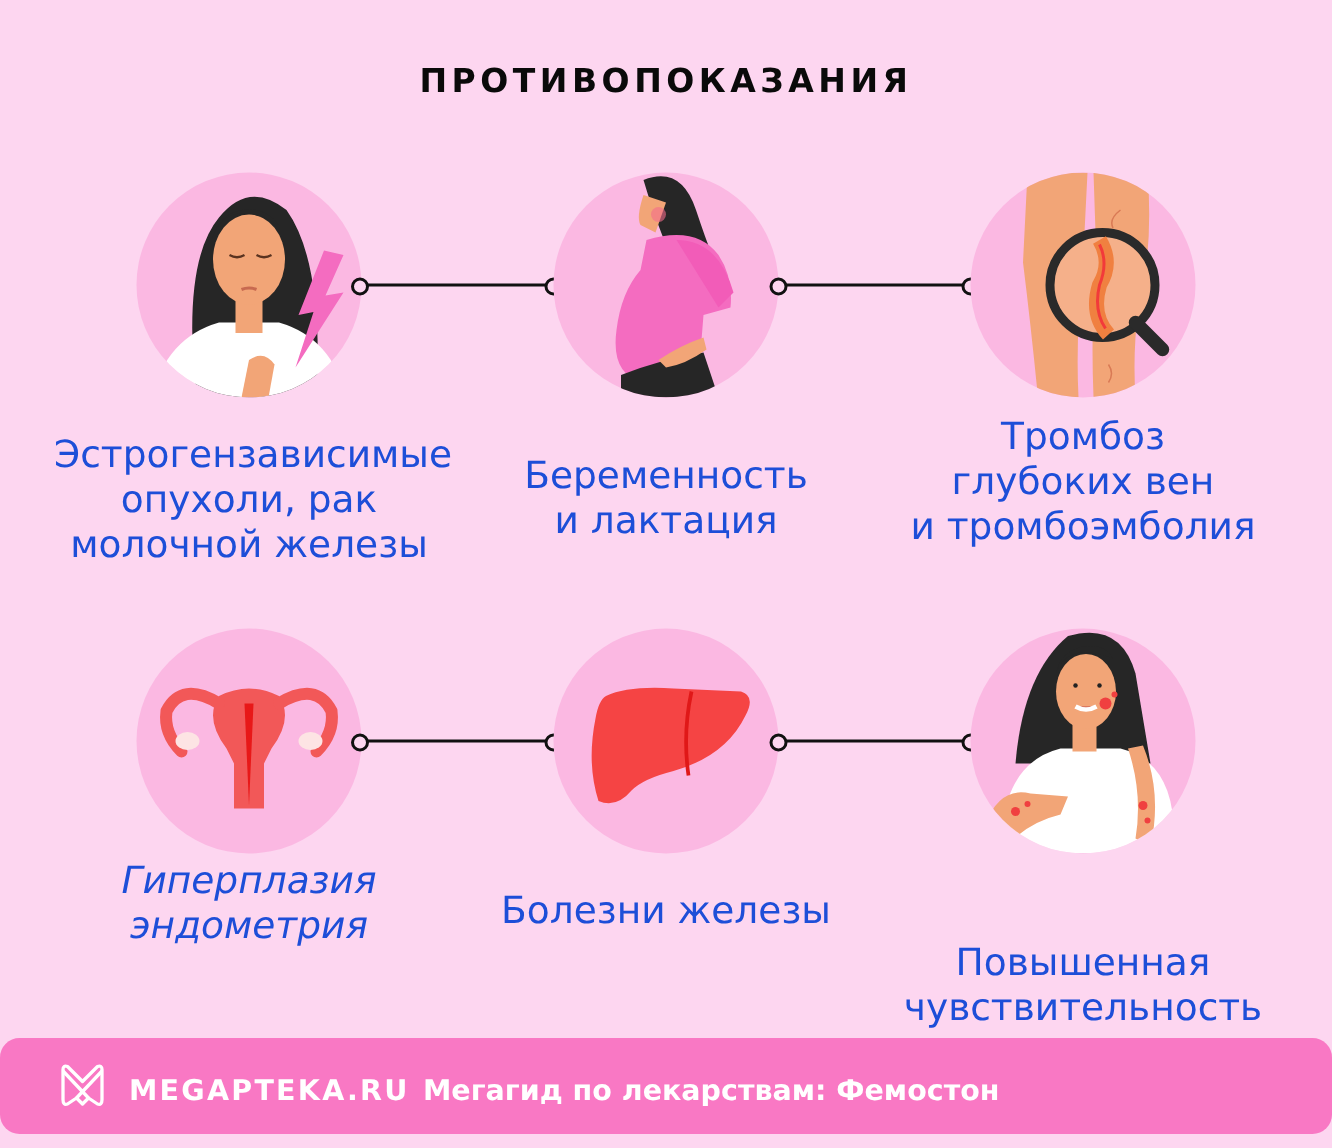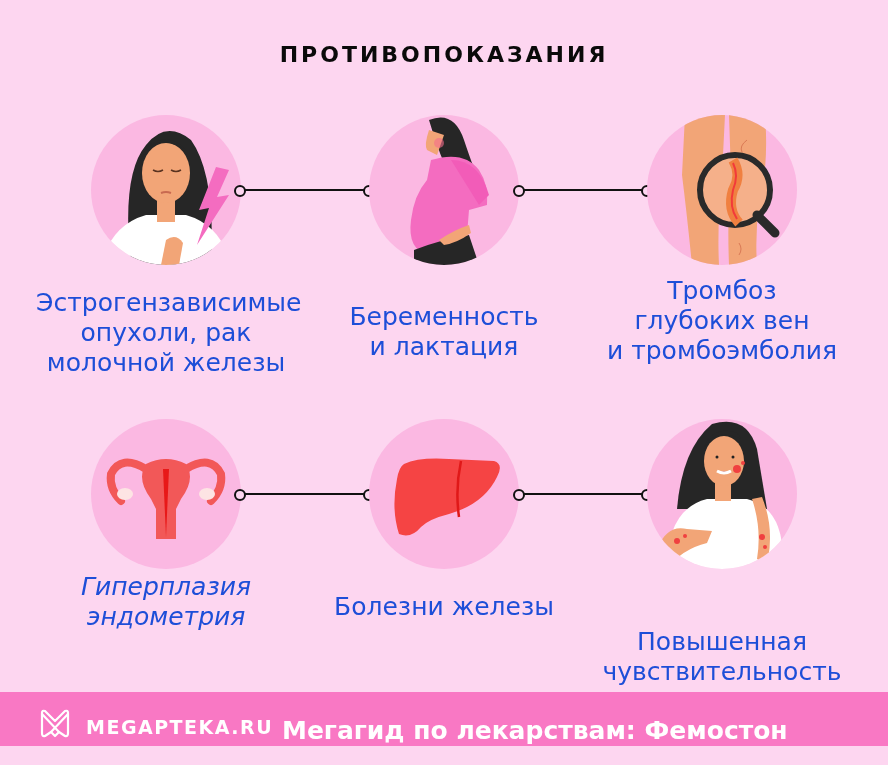--- a/index.html
+++ b/index.html
@@ -24,31 +24,32 @@
     .node {
       position: absolute; width: 8px; height: 8px; border-radius: 50%;
       border: 2px solid #111; background: #fdd6f0;
     }
     .label {
       position: absolute; width: 260px; text-align: center;
       font-size: 25px; line-height: 30px; color: #1d4ed8;
       white-space: pre-line;
     }
     .footer {
-      position: absolute; left: 0; top: 692px; width: 888px; height: 54px;
+      position: absolute; left: 0; top: 692px; width: 888px; height: 64px;
       background: #f978c4;
+      border-radius: 13px;
     }
     .footer-logo-icon { position: absolute; left: 38px; top: 17px; }
     .footer-brand {
       position: absolute; left: 86px; top: 24px; color: #fff;
       font-weight: bold; font-size: 19px; letter-spacing: 1.5px;
     }
     .footer-tagline {
       position: absolute; left: 282px; top: 24px; color: #fff;
-      font-weight: bold; font-size: 25px;
+      font-weight: bold; font-size: 19px;
     }
   </style>
 </head>
 <body>
 
 <div class="title">ПРОТИВОПОКАЗАНИЯ</div>
 
 <div class="circle" style="left:91px; top:115px;">
   <svg viewBox="0 0 150 150">
     <path d="M40 150 Q30 60 55 30 Q75 5 100 25 Q125 60 120 150 Z" fill="#262626"></path>

